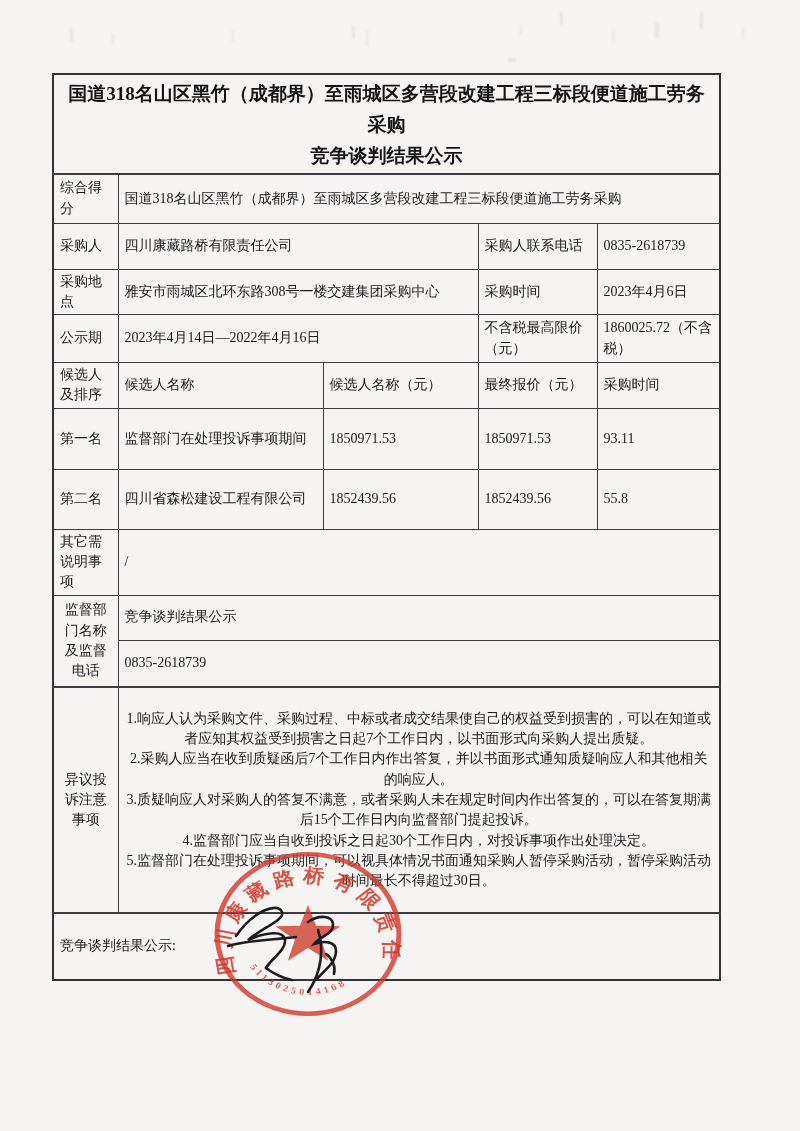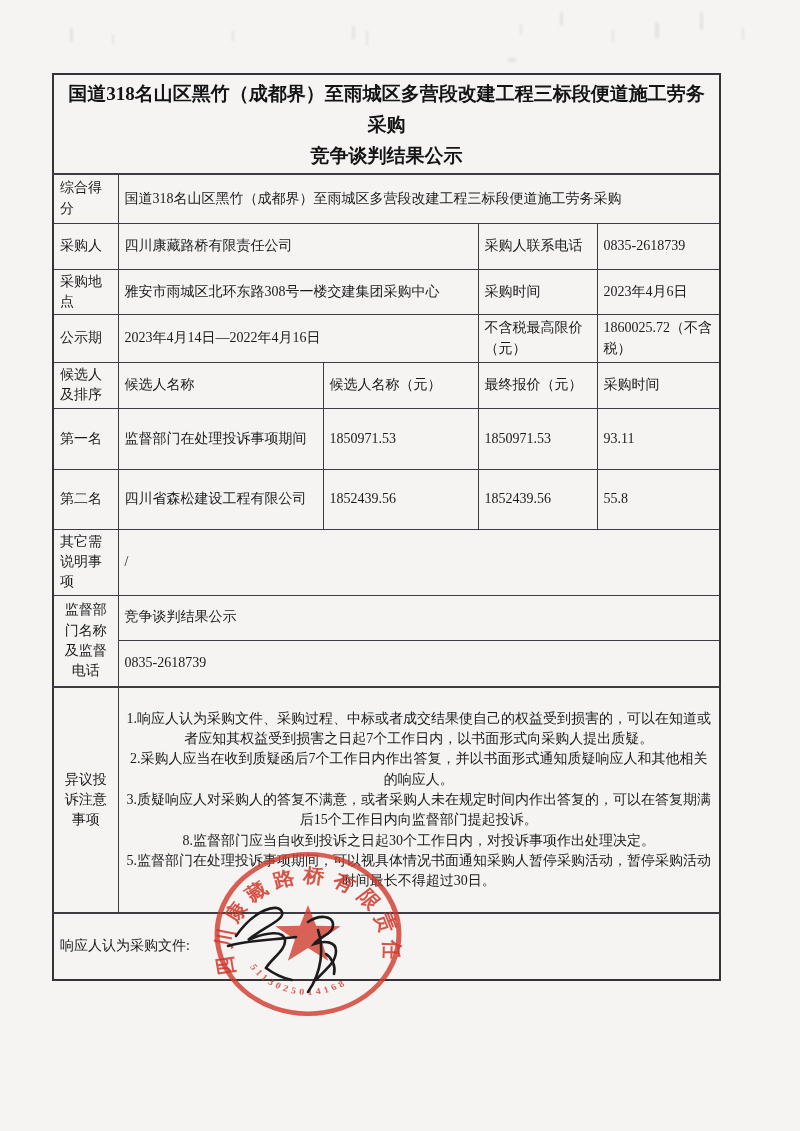--- a/index.html
+++ b/index.html
@@ -148,28 +148,28 @@
   <tr style="height:47px;">
     <td colspan="4" class="c">0835-2618739</td>
   </tr>
 
   <tr class="r-objection" style="height:226px;">
     <td class="lab-c">异议投诉注意事项</td>
     <td colspan="4" class="objection-cell">
       <p>1.响应人认为采购文件、采购过程、中标或者成交结果使自己的权益受到损害的，可以在知道或者应知其权益受到损害之日起7个工作日内，以书面形式向采购人提出质疑。</p>
       <p>2.采购人应当在收到质疑函后7个工作日内作出答复，并以书面形式通知质疑响应人和其他相关的响应人。</p>
       <p>3.质疑响应人对采购人的答复不满意，或者采购人未在规定时间内作出答复的，可以在答复期满后15个工作日内向监督部门提起投诉。</p>
-      <p>8.监督部门应当自收到投诉之日起30个工作日内，对投诉事项作出处理决定。</p>
+      <p>4.监督部门应当自收到投诉之日起30个工作日内，对投诉事项作出处理决定。</p>
       <p>5.监督部门在处理投诉事项期间，可以视具体情况书面通知采购人暂停采购活动，暂停采购活动时间最长不得超过30日。</p>
     </td>
   </tr>
 
   <tr class="r-sign" style="height:67px;">
     <td colspan="5" class="sign-cell">
-      <span class="sign-label">响应人认为采购文件:</span>
+      <span class="sign-label">竞争谈判结果公示:</span>
     </td>
   </tr>
 </tbody>
   </table>
 
 <div class="stamp-wrap">
   <svg width="192" height="172" viewBox="0 0 190 190" preserveAspectRatio="none">
     <defs>
       <path id="arcTop" d="M 24,141 A 76,76 0 1 1 166,141" fill="none"></path>
       <path id="arcBottom" d="M 31,119 A 69,69 0 0 0 159,119" fill="none"></path>

